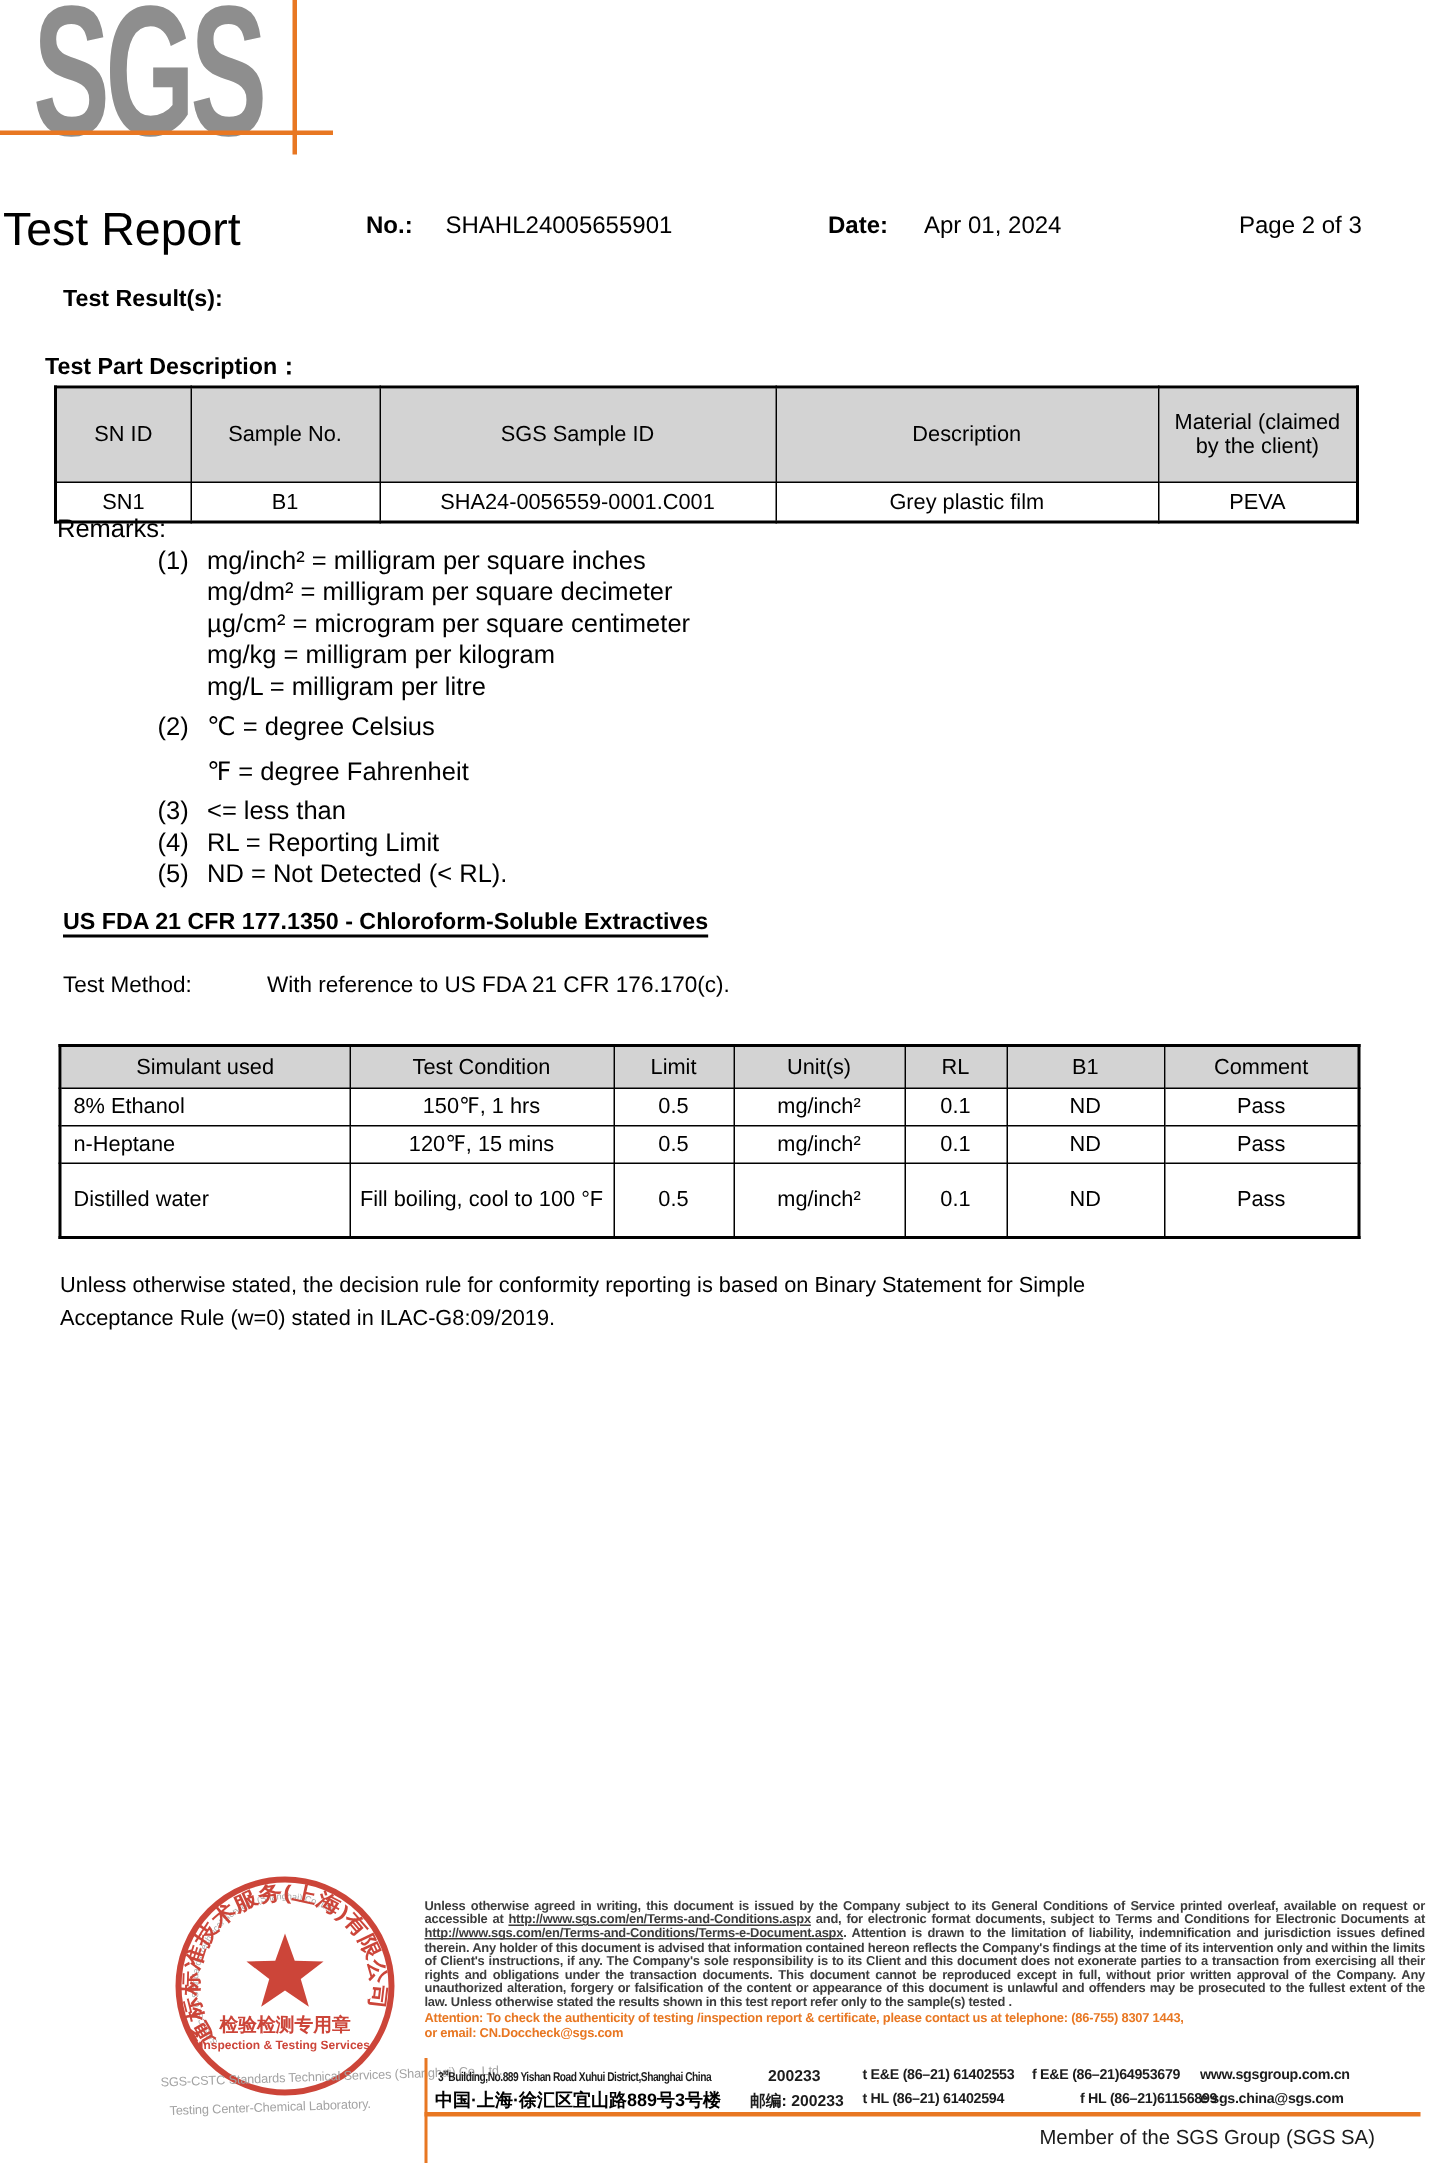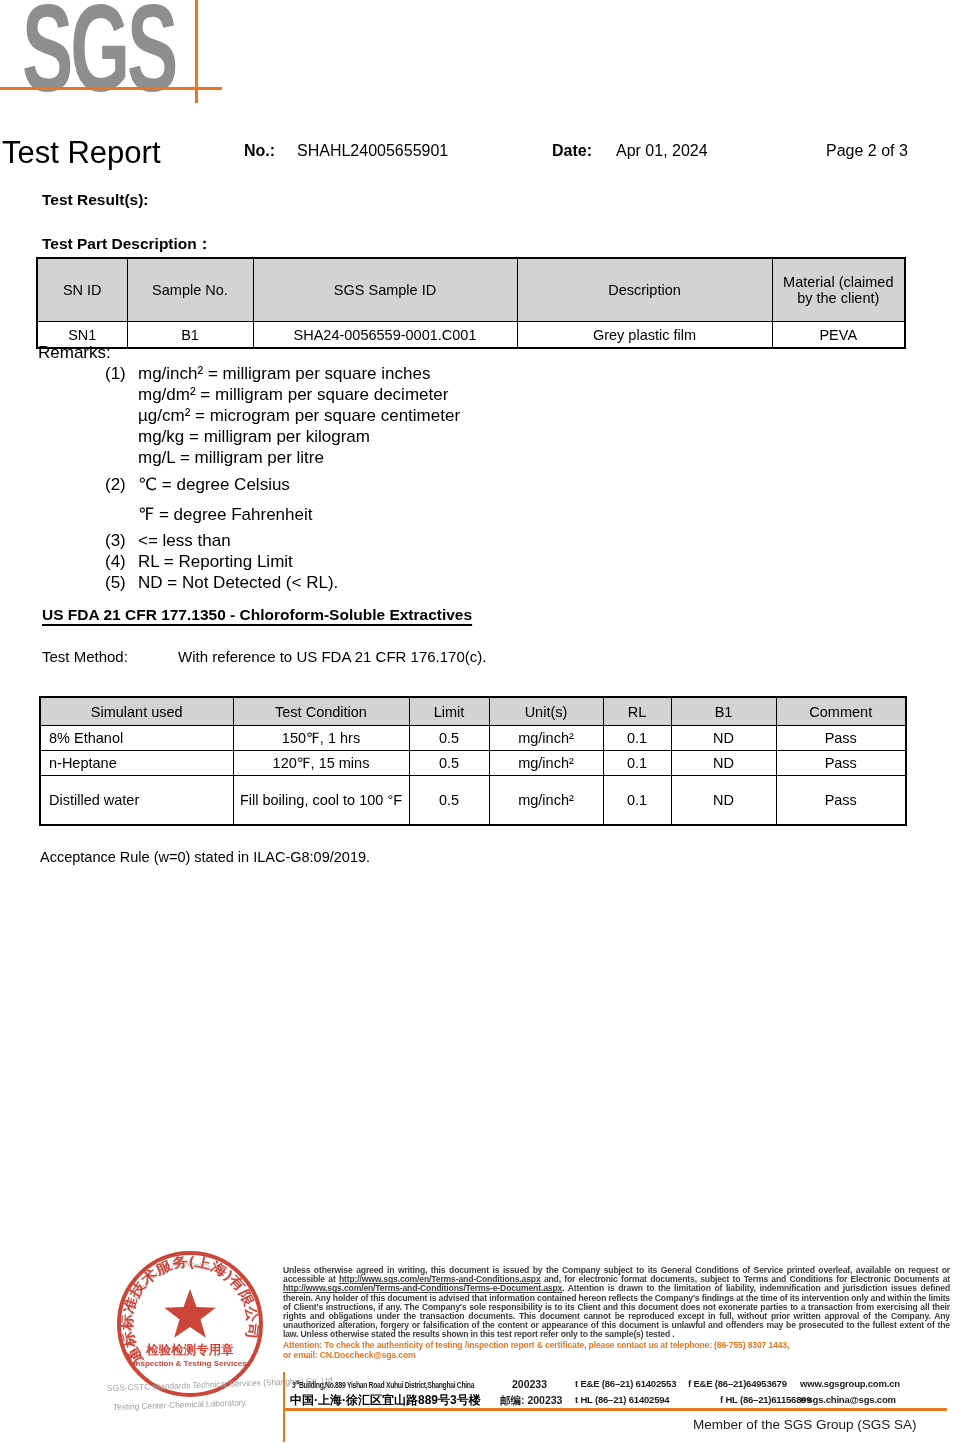--- a/index.html
+++ b/index.html
@@ -106,21 +106,21 @@
   <div class="logo-hline"></div>
 
   <div class="abs report-title">Test Report</div>
   <div class="abs hdr bold" style="left:244px;">No.:</div>
   <div class="abs hdr" style="left:297px;">SHAHL24005655901</div>
   <div class="abs hdr bold" style="left:552px;">Date:</div>
   <div class="abs hdr" style="left:616px;">Apr 01, 2024</div>
   <div class="abs hdr" style="left:826px;">Page 2 of 3</div>
 
   <div class="abs sec-label" style="left:42px; top:191px;">Test Result(s):</div>
-  <div class="abs sec-label" style="left:42px; top:234px;text-align:center;">Test Part Description：</div>
+  <div class="abs sec-label" style="left:30px; top:234px;text-align:center;">Test Part Description：</div>
 
   <table class="doc-table t1">
     <colgroup>
         <col style="width:90px">
         <col style="width:126px">
         <col style="width:264px">
         <col style="width:255px">
         <col style="width:133px">
       </colgroup>
     <tbody>
@@ -220,20 +220,21 @@
       <td>0.5</td>
       <td>mg/inch²</td>
       <td>0.1</td>
       <td>ND</td>
       <td>Pass</td>
     </tr>
   </tbody>
     </table>
 
   <div class="abs statement">
+    <div>Unless otherwise stated, the decision rule for conformity reporting is based on Binary Statement for Simple</div>
     <div>Acceptance Rule (w=0) stated in ILAC-G8:09/2019.</div>
   </div>
 
   <svg class="abs stamp" viewBox="0 0 156 156">
     <circle cx="78" cy="78" r="71" fill="none" stroke="#c9372b" stroke-width="4"></circle>
     <defs>
       <path id="ringPath" d="M 33.3,115.3 A 58,58 0 1 1 122.4,115.3" fill="none"></path>
       <path id="grayArc" d="M 18,112 Q 78,136 138,98" fill="none"></path>
     </defs>
     <text font-size="6" fill="#9f9f9f">

